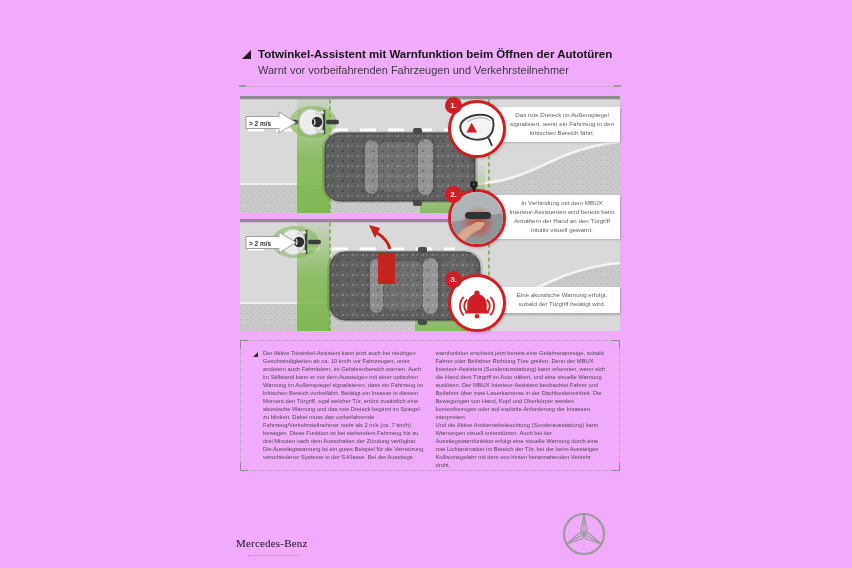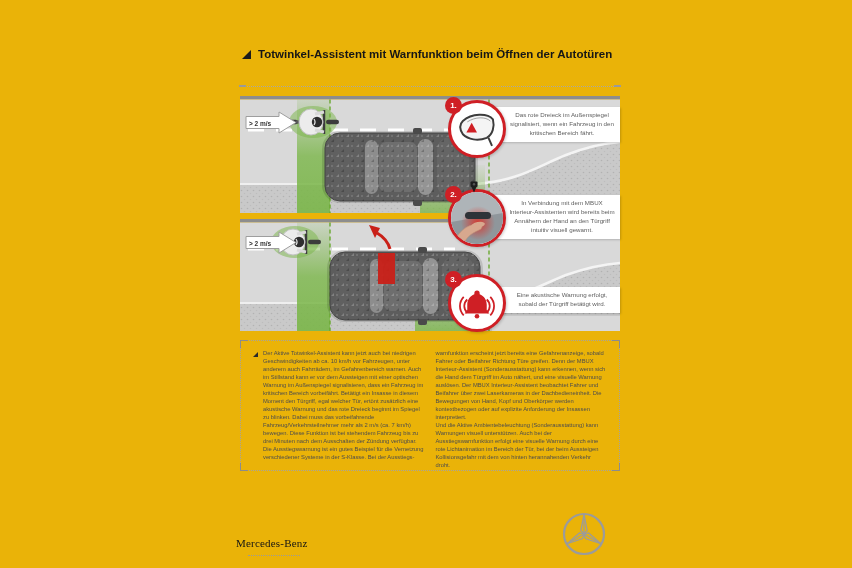--- a/index.html
+++ b/index.html
@@ -1,16 +1,16 @@
 <!DOCTYPE html>
 <html><head>
 <meta charset="utf-8">
 <style>
   html,body { margin:0; padding:0; background:#ffffff; }
-  .page { position:relative; width:852px; height:568px; background:#eab308; overflow:hidden;
+  .page { position:relative; width:852px; height:568px; background:#f0abfc; overflow:hidden;
           font-family:"Liberation Sans", sans-serif; }
 
   
   .header { position:absolute; left:240px; top:47px; width:382px; }
   .title-row { display:flex; align-items:flex-start; }
   .tri-marker { width:9px; height:9px; background:#1c1c1c; margin:3px 7px 0 2px; flex:0 0 auto;
                 clip-path:polygon(100% 0,100% 100%,0 100%); }
   .title { font-size:11.5px; font-weight:bold; color:#161616; margin:0; line-height:1.25; }
   .subtitle { font-size:11px; color:#3a3a3a; margin:3px 0 0 18px; line-height:1.25; }
   .header-sep { position:absolute; left:240px; top:86px; width:380px; border-top:1.5px dotted #a6a6a6; }
@@ -59,20 +59,21 @@
 </head>
 <body>
 
 <div class="page">
 
   <div class="header">
     <div class="title-row">
       <span class="tri-marker"></span>
       <h1 class="title">Totwinkel-Assistent mit Warnfunktion beim Öffnen der Autotüren</h1>
     </div>
+    <p class="subtitle">Warnt vor vorbeifahrenden Fahrzeugen und Verkehrsteilnehmer</p>
   </div>
   <div class="header-sep"></div>
 
   <div class="illustration">
     <svg class="scene-svg" width="380" height="238" viewBox="0 0 380 238">
       <defs>
         <pattern id="dots" width="6" height="6" patternUnits="userSpaceOnUse">
           <circle cx="1.5" cy="1.5" r="0.8" fill="#b2b2b2"></circle>
           <circle cx="4.5" cy="4.5" r="0.8" fill="#bdbdbd"></circle>
         </pattern>

